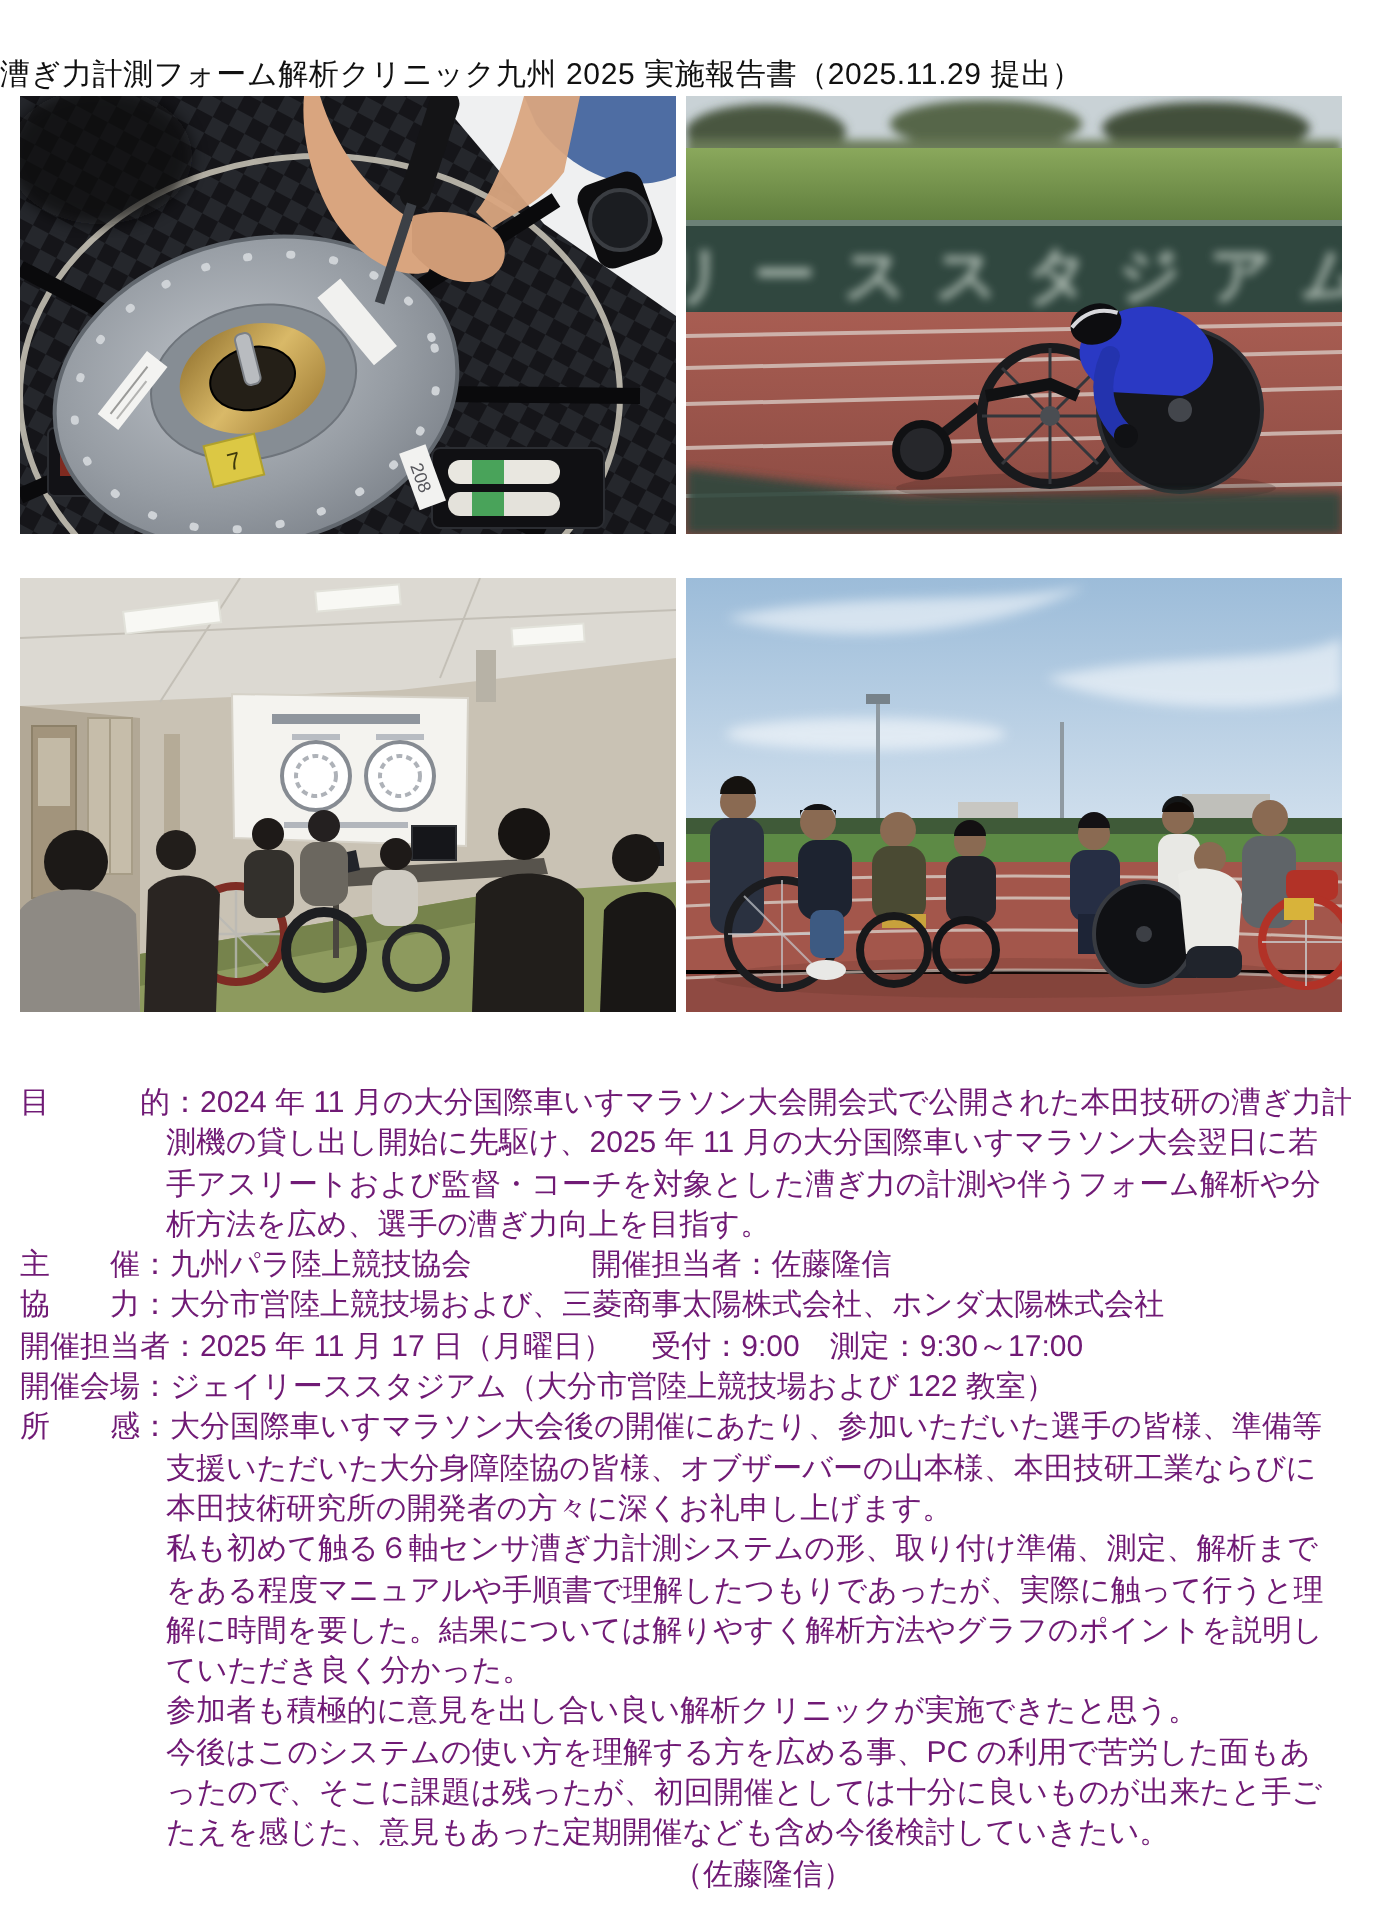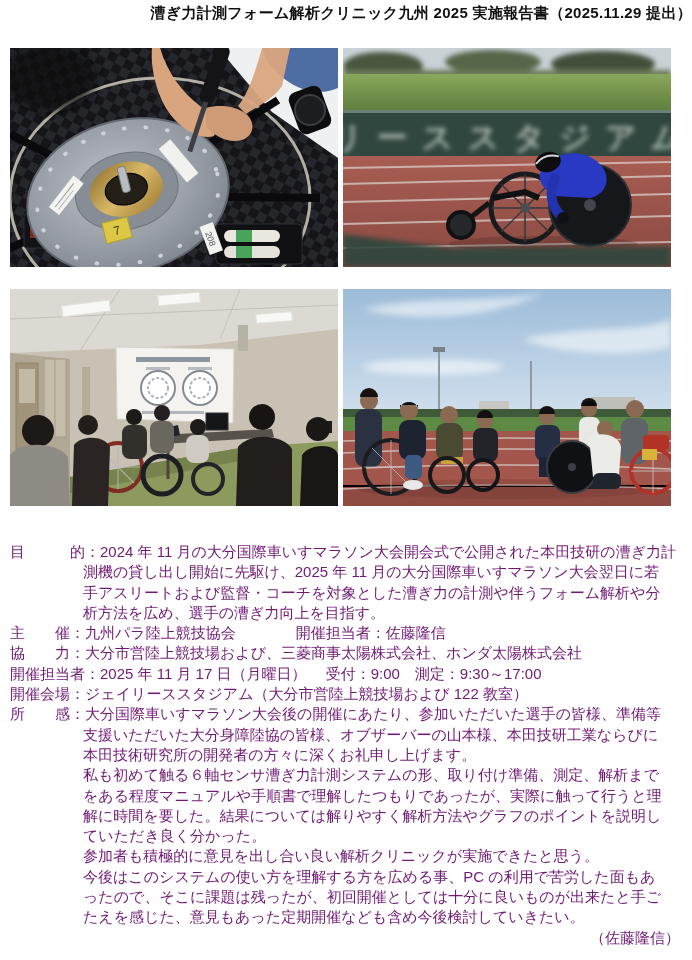--- a/index.html
+++ b/index.html
@@ -1,30 +1,30 @@
 <!DOCTYPE html>
 <html><head>
 <meta charset="utf-8">
 <style>
   html,body{margin:0;padding:0;background:#ffffff;}
   .page{position:relative;width:692px;height:960px;background:#fff;overflow:hidden;
         font-family:"Liberation Sans","DejaVu Sans",sans-serif;color:#1b1b1b;}
-  .doc-title{position:absolute;left:0;top:4px;width:692px;text-align:right;
-        font-size:15px;font-weight:700;letter-spacing:.3px;color:#111;}
+  .doc-title{position:absolute;left:0;top:28px;width:692px;text-align:left;
+        font-size:15px;font-weight:400;letter-spacing:.3px;color:#111;}
   .photos{position:absolute;left:10px;top:48px;width:661px;display:grid;
         grid-template-columns:328px 328px;grid-template-rows:219px 217px;
         column-gap:5px;row-gap:22px;}
   .photo{position:relative;overflow:hidden;background:#9a9a9a;}
   .photo svg{display:block;width:100%;height:100%;}
   .body-text{position:absolute;left:10px;top:542px;width:672px;
         font-size:15px;line-height:20.3px;color:#701a75;}
   .sec{padding-left:73px;text-indent:-73px;}
   .sec-label{display:inline;}
   .sec-content{display:inline;white-space:pre-wrap;}
-  .signature{text-align:right;text-indent:0;padding-right:2px;}
+  .signature{text-align:center;text-indent:0;padding-right:2px;}
 </style>
 </head>
 <body>
 
 <div class="page">
 
   <div class="doc-title">漕ぎ力計測フォーム解析クリニック九州 2025 実施報告書（2025.11.29 提出）</div>
 
   <div class="photos">
 

